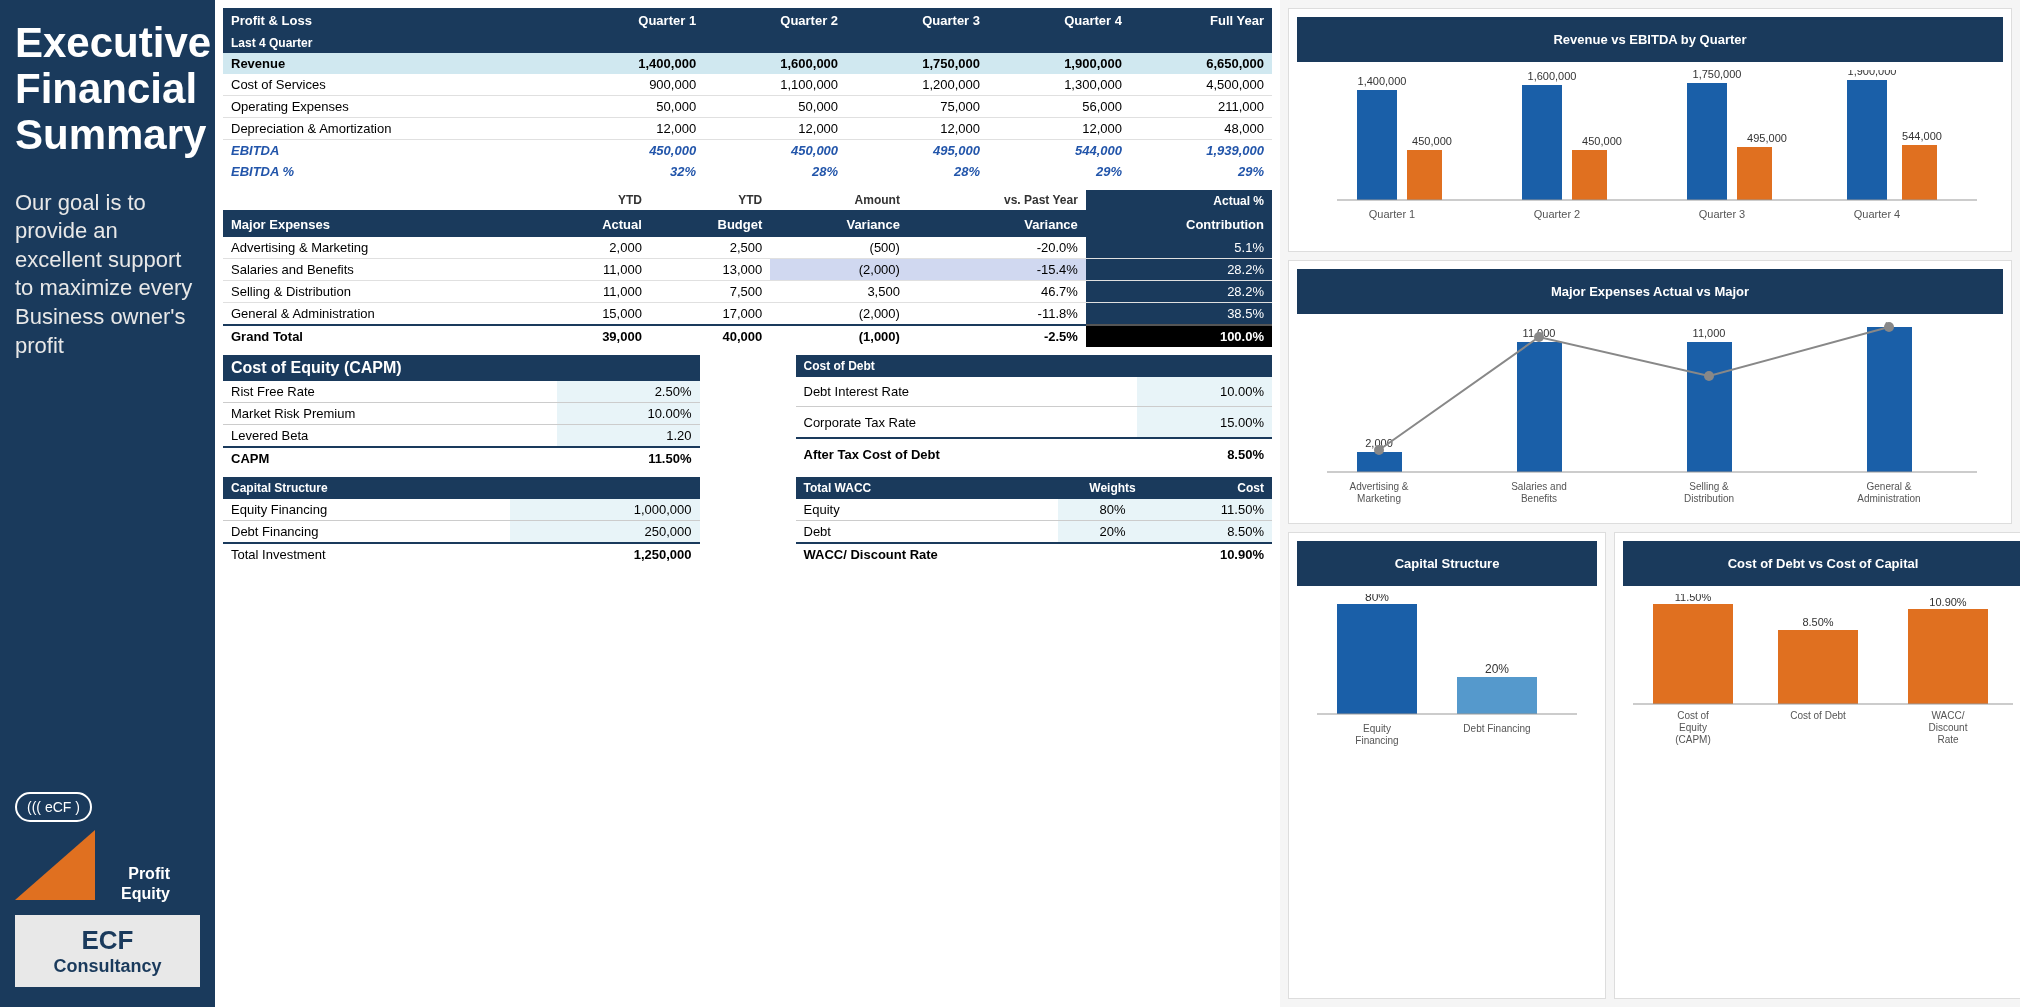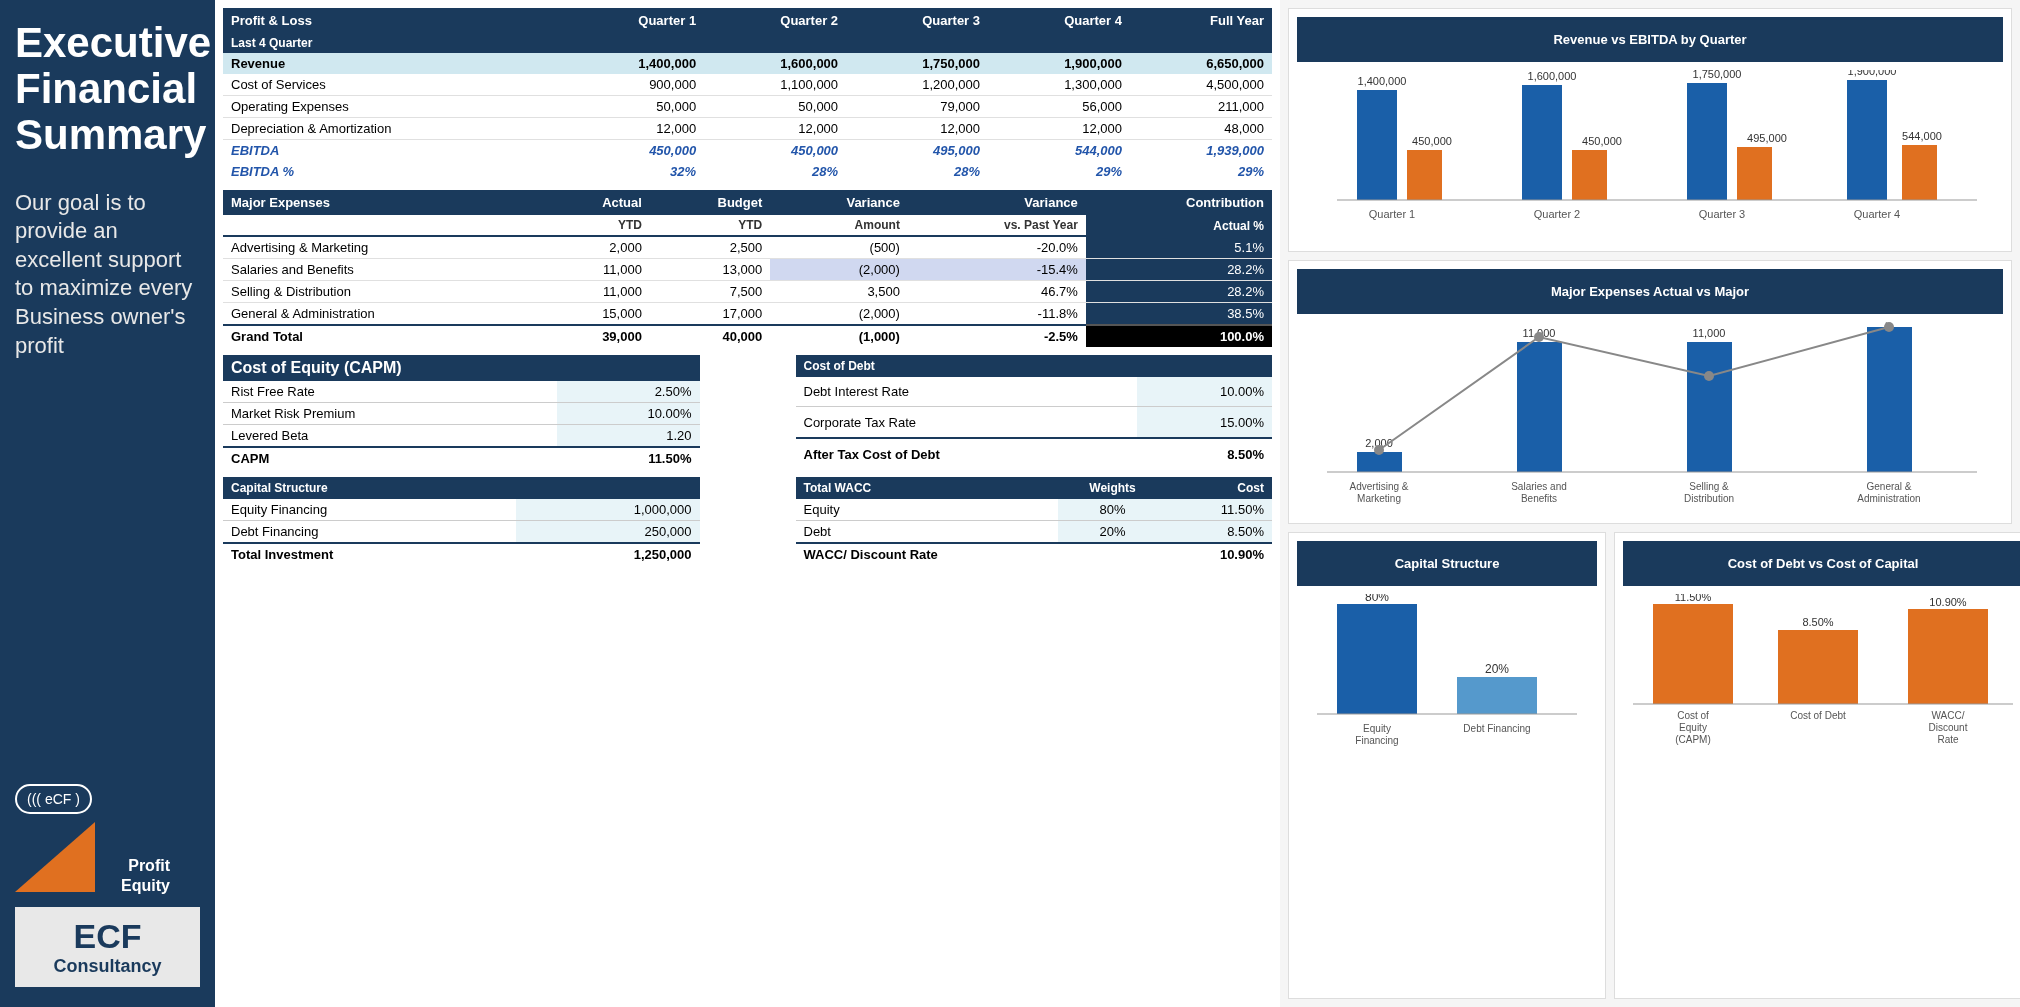--- a/index.html
+++ b/index.html
@@ -13,21 +13,21 @@
     .sidebar-tagline { font-size: 22px; font-weight: normal; line-height: 1.3; margin-bottom: 40px; color: #e8e8e8; }
 
     .logo-section { margin-top: auto; }
     .logo-circle { border: 2px solid white; border-radius: 50px; padding: 5px 10px; display: inline-block; font-size: 14px; margin-bottom: 8px; }
     .triangle-container { position: relative; width: 160px; height: 80px; margin-bottom: 5px; }
     .triangle { width: 0; height: 0; border-left: 80px solid transparent; border-right: 0px solid transparent; border-bottom: 70px solid #e07020; position: absolute; left: 0; top: 0; }
     .profit-label { position: absolute; right: 5px; top: 35px; font-size: 16px; font-weight: bold; color: white; }
     .equity-label { position: absolute; right: 5px; top: 55px; font-size: 16px; font-weight: bold; color: white; }
 
     .ecf-section { background: #e8e8e8; color: #1a3a5c; padding: 10px; text-align: center; margin-top: 5px; }
-    .ecf-title { font-size: 34px; font-weight: bold; }
+    .ecf-title { font-size: 26px; font-weight: bold; }
     .ecf-sub { font-size: 18px; font-weight: bold; }
 
     
     .center-content { flex: 1; display: flex; flex-direction: column; }
 
     
     .pnl-section { padding: 8px 8px 4px 8px; }
     table { border-collapse: collapse; width: 100%; }
     .table-header-row th { background: #1a3a5c; color: white; padding: 5px 8px; font-size: 13px; font-weight: bold; text-align: right; }
     .table-header-row th:first-child { text-align: left; }
@@ -108,21 +108,21 @@
             <td>900,000</td>
             <td>1,100,000</td>
             <td>1,200,000</td>
             <td>1,300,000</td>
             <td>4,500,000</td>
           </tr>
           <tr class="data-row">
             <td>Operating Expenses</td>
             <td>50,000</td>
             <td>50,000</td>
-            <td>79,000</td>
+            <td>75,000</td>
             <td>56,000</td>
             <td>211,000</td>
           </tr>
           <tr class="data-row">
             <td>Depreciation &amp; Amortization</td>
             <td>12,000</td>
             <td>12,000</td>
             <td>12,000</td>
             <td>12,000</td>
             <td>48,000</td>
@@ -144,35 +144,35 @@
             <td><em>29%</em></td>
           </tr>
         </tbody>
       </table>
     </div>
 
     <div class="expenses-section">
       <table>
         <thead>
           <tr>
+            <th style="background:white;color:white;padding:3px 8px;font-size:12px;border-bottom:2px solid #1a3a5c;"></th>
+            <th style="background:white;color:#333;text-align:right;padding:3px 8px;font-size:12px;font-weight:bold;border-bottom:2px solid #1a3a5c;">YTD</th>
+            <th style="background:white;color:#333;text-align:right;padding:3px 8px;font-size:12px;font-weight:bold;border-bottom:2px solid #1a3a5c;">YTD</th>
+            <th style="background:white;color:#333;text-align:right;padding:3px 8px;font-size:12px;font-weight:bold;border-bottom:2px solid #1a3a5c;">Amount</th>
+            <th style="background:white;color:#333;text-align:right;padding:3px 8px;font-size:12px;font-weight:bold;border-bottom:2px solid #1a3a5c;">vs. Past Year</th>
+            <th style="background:#1a3a5c;color:white;text-align:right;padding:3px 8px;font-size:12px;font-weight:bold;">Actual %</th>
+          </tr>
+          <tr>
             <th style="background:#1a3a5c;color:white;text-align:left;padding:5px 8px;font-size:13px;">Major Expenses</th>
             <th style="background:#1a3a5c;color:white;text-align:right;padding:5px 8px;font-size:13px;">Actual</th>
             <th style="background:#1a3a5c;color:white;text-align:right;padding:5px 8px;font-size:13px;">Budget</th>
             <th style="background:#1a3a5c;color:white;text-align:right;padding:5px 8px;font-size:13px;">Variance</th>
             <th style="background:#1a3a5c;color:white;text-align:right;padding:5px 8px;font-size:13px;">Variance</th>
             <th style="background:#1a3a5c;color:white;text-align:right;padding:5px 8px;font-size:13px;">Contribution</th>
           </tr>
-          <tr>
-            <th style="background:white;color:white;padding:3px 8px;font-size:12px;border-bottom:2px solid #1a3a5c;"></th>
-            <th style="background:white;color:#333;text-align:right;padding:3px 8px;font-size:12px;font-weight:bold;border-bottom:2px solid #1a3a5c;">YTD</th>
-            <th style="background:white;color:#333;text-align:right;padding:3px 8px;font-size:12px;font-weight:bold;border-bottom:2px solid #1a3a5c;">YTD</th>
-            <th style="background:white;color:#333;text-align:right;padding:3px 8px;font-size:12px;font-weight:bold;border-bottom:2px solid #1a3a5c;">Amount</th>
-            <th style="background:white;color:#333;text-align:right;padding:3px 8px;font-size:12px;font-weight:bold;border-bottom:2px solid #1a3a5c;">vs. Past Year</th>
-            <th style="background:#1a3a5c;color:white;text-align:right;padding:3px 8px;font-size:12px;font-weight:bold;">Actual %</th>
-          </tr>
         </thead>
         <tbody>
           <tr class="data-row">
             <td>Advertising &amp; Marketing</td>
             <td>2,000</td>
             <td>2,500</td>
             <td>(500)</td>
             <td>-20.0%</td>
             <td style="background:#1a3a5c;color:white;text-align:right;padding:3px 8px;">5.1%</td>
           </tr>
@@ -276,21 +276,21 @@
         <tbody>
           <tr class="small-data-row">
             <td>Equity Financing</td>
             <td style="background:#e8f4f8;text-align:right;padding:3px 8px;">1,000,000</td>
           </tr>
           <tr class="small-data-row">
             <td>Debt Financing</td>
             <td style="background:#e8f4f8;text-align:right;padding:3px 8px;">250,000</td>
           </tr>
           <tr>
-            <td style="font-weight:bold;border-top:2px solid #1a3a5c;padding:3px 8px;">Total Investment</td>
+            <td style="font-weight:normal;border-top:2px solid #1a3a5c;padding:3px 8px;">Total Investment</td>
             <td style="font-weight:bold;border-top:2px solid #1a3a5c;padding:3px 8px;text-align:right;">1,250,000</td>
           </tr>
         </tbody>
       </table>
 
       <div style="width:80px;"></div>
 
       <table style="flex:1;">
         <thead>
           <tr>

